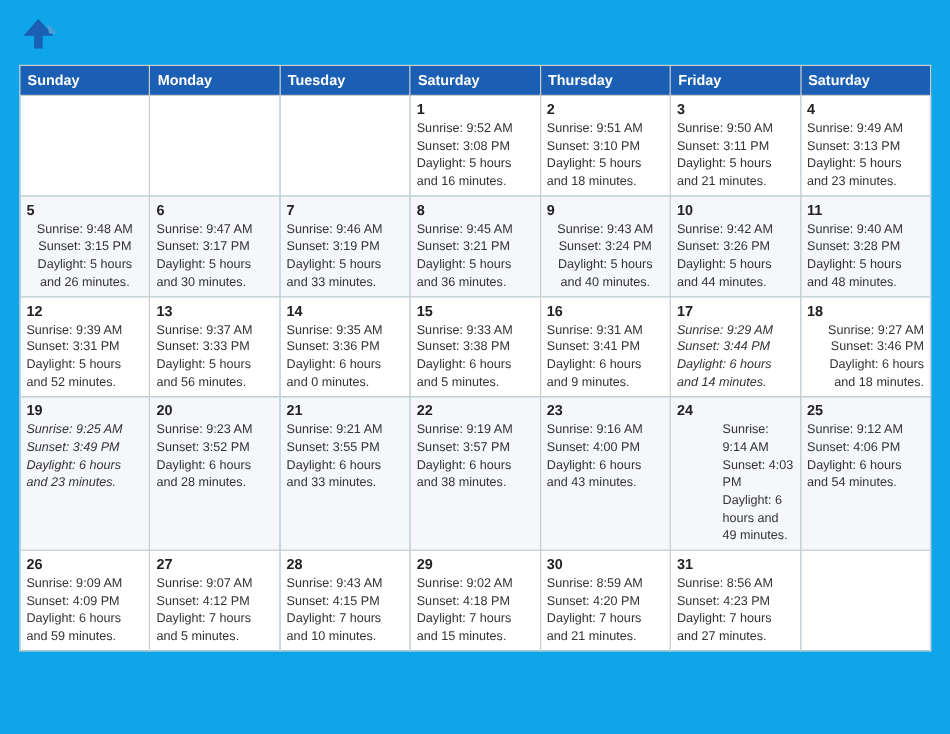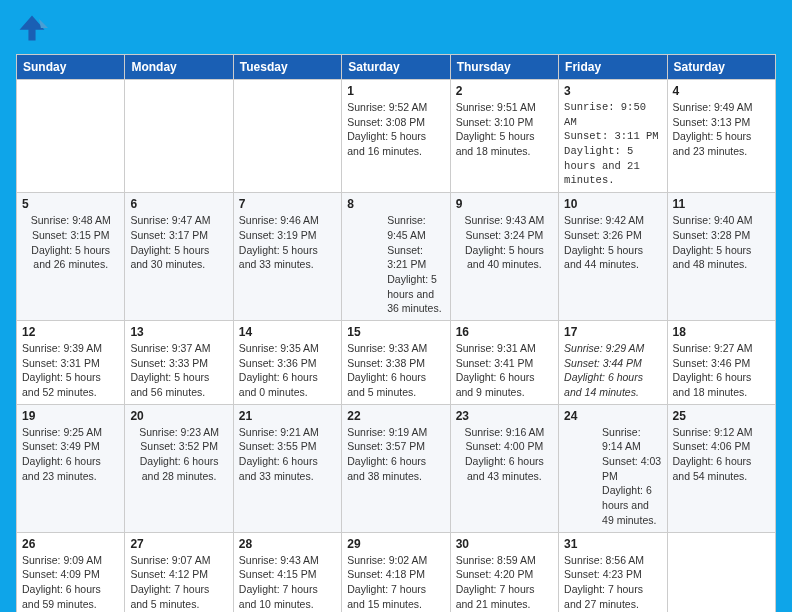--- a/index.html
+++ b/index.html
@@ -137,21 +137,21 @@
 Daylight: 5 hours and 16 minutes.</div>
           </td>
           <td>
             <div class="day-num">2</div>
             <div class="day-info" style="white-space: pre-line;">Sunrise: 9:51 AM
 Sunset: 3:10 PM
 Daylight: 5 hours and 18 minutes.</div>
           </td>
           <td>
             <div class="day-num">3</div>
-            <div class="day-info" style="white-space: pre-line; font-family: Liberation Mono, monospace;">Sunrise: 9:50 AM
+            <div class="day-info" style="white-space: pre-line;">Sunrise: 9:50 AM
 Sunset: 3:11 PM
 Daylight: 5 hours and 21 minutes.</div>
           </td>
           <td>
             <div class="day-num">4</div>
             <div class="day-info" style="white-space: pre-line;">Sunrise: 9:49 AM
 Sunset: 3:13 PM
 Daylight: 5 hours and 23 minutes.</div>
           </td>
         </tr>
@@ -169,21 +169,21 @@
 Daylight: 5 hours and 30 minutes.</div>
           </td>
           <td>
             <div class="day-num">7</div>
             <div class="day-info" style="white-space: pre-line;">Sunrise: 9:46 AM
 Sunset: 3:19 PM
 Daylight: 5 hours and 33 minutes.</div>
           </td>
           <td>
             <div class="day-num">8</div>
-            <div class="day-info" style="white-space: pre-line; margin-left: 40px;">Sunrise: 9:45 AM
+            <div class="day-info" style="white-space: pre-line;">Sunrise: 9:45 AM
 Sunset: 3:21 PM
 Daylight: 5 hours and 36 minutes.</div>
           </td>
           <td>
             <div class="day-num">9</div>
             <div class="day-info" style="white-space: pre-line; text-align: center;">Sunrise: 9:43 AM
 Sunset: 3:24 PM
 Daylight: 5 hours and 40 minutes.</div>
           </td>
           <td>
@@ -231,53 +231,53 @@
 Daylight: 6 hours and 9 minutes.</div>
           </td>
           <td>
             <div class="day-num">17</div>
             <div class="day-info" style="white-space: pre-line; font-style: italic;">Sunrise: 9:29 AM
 Sunset: 3:44 PM
 Daylight: 6 hours and 14 minutes.</div>
           </td>
           <td>
             <div class="day-num">18</div>
-            <div class="day-info" style="white-space: pre-line;">Sunrise: 9:27 AM
+            <div class="day-info" style="white-space: pre-line; text-align: right;">Sunrise: 9:27 AM
 Sunset: 3:46 PM
 Daylight: 6 hours and 18 minutes.</div>
           </td>
         </tr>
         <tr class="row-even">
           <td>
             <div class="day-num">19</div>
-            <div class="day-info" style="white-space: pre-line;">Sunrise: 9:25 AM
+            <div class="day-info" style="white-space: pre-line; font-style: italic;">Sunrise: 9:25 AM
 Sunset: 3:49 PM
 Daylight: 6 hours and 23 minutes.</div>
           </td>
           <td>
             <div class="day-num">20</div>
-            <div class="day-info" style="white-space: pre-line; text-align: center;">Sunrise: 9:23 AM
+            <div class="day-info" style="white-space: pre-line;">Sunrise: 9:23 AM
 Sunset: 3:52 PM
 Daylight: 6 hours and 28 minutes.</div>
           </td>
           <td>
             <div class="day-num">21</div>
             <div class="day-info" style="white-space: pre-line;">Sunrise: 9:21 AM
 Sunset: 3:55 PM
 Daylight: 6 hours and 33 minutes.</div>
           </td>
           <td>
             <div class="day-num">22</div>
             <div class="day-info" style="white-space: pre-line;">Sunrise: 9:19 AM
 Sunset: 3:57 PM
 Daylight: 6 hours and 38 minutes.</div>
           </td>
           <td>
             <div class="day-num">23</div>
-            <div class="day-info" style="white-space: pre-line; text-align: center;">Sunrise: 9:16 AM
+            <div class="day-info" style="white-space: pre-line;">Sunrise: 9:16 AM
 Sunset: 4:00 PM
 Daylight: 6 hours and 43 minutes.</div>
           </td>
           <td>
             <div class="day-num">24</div>
             <div class="day-info" style="white-space: pre-line; margin-left: 38px;">Sunrise: 9:14 AM
 Sunset: 4:03 PM
 Daylight: 6 hours and 49 minutes.</div>
           </td>
           <td>

